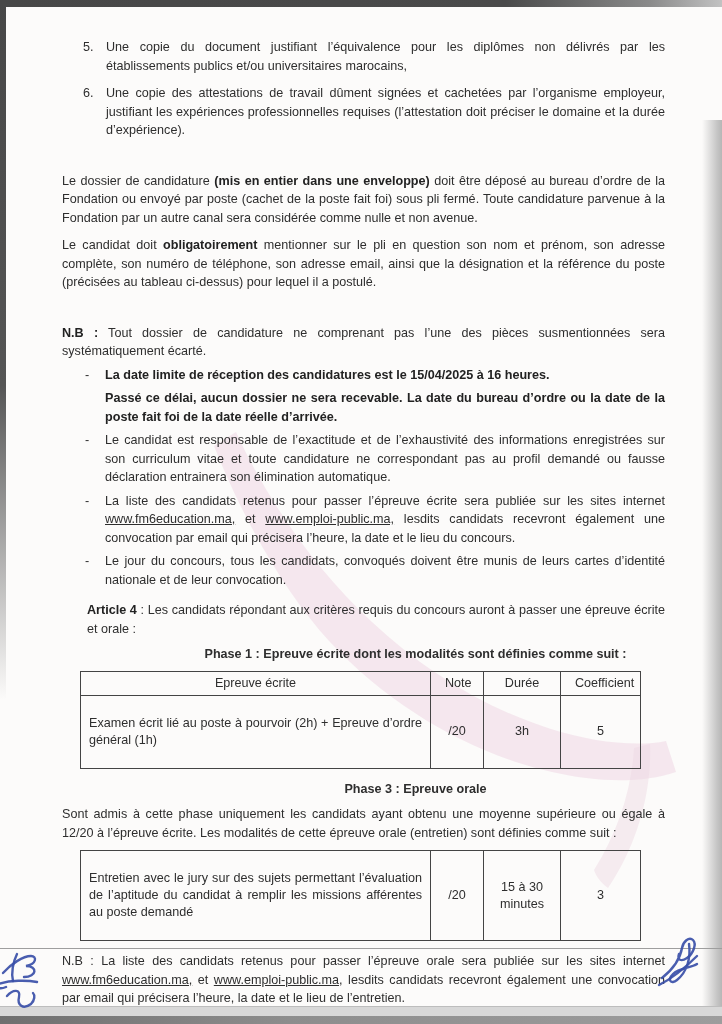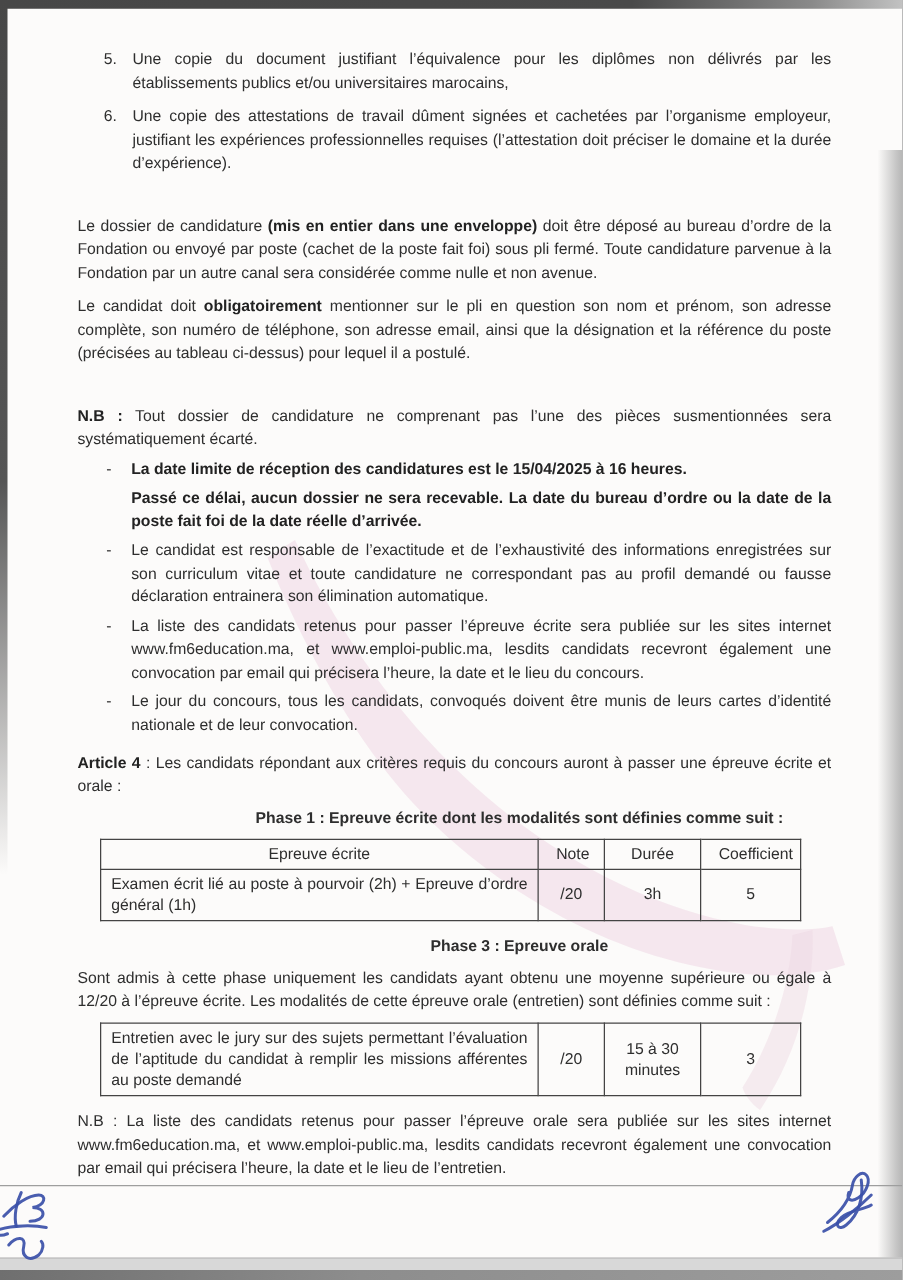--- a/index.html
+++ b/index.html
@@ -34,38 +34,38 @@
   .watermark{position:absolute;left:0;top:0;z-index:0;pointer-events:none;}
   
   .content{
     position:absolute;left:0;top:0;width:722px;
     padding:38px 57px 0 62px;
     z-index:1;
     font-size:12.6px;line-height:18.5px;
     text-align:justify;
   }
   .b, b{font-weight:bold;color:#222;}
-  .u{}
+  .u{text-decoration:underline;}
   .num-item{display:flex;margin-left:21px;margin-bottom:9px;}
   .num-item .num{flex:none;width:23px;}
   .num-item .txt{flex:1;}
   .para{margin-bottom:9px;}
   .gap-lg{height:23px;}
   .nb{margin-bottom:5px;}
   .dash-item{display:flex;margin-bottom:5px;}
   .dash-item .dash{flex:none;width:20px;margin-left:23px;}
   .dash-item .txt{flex:1;}
   .dash-note{margin-left:43px;margin-bottom:5px;}
-  .article{margin-top:12px;margin-bottom:7px;}
+  .article{margin-top:12px;margin-bottom:7px;margin-left:25px;}
   .phase-head{font-weight:bold;margin-left:104px;margin-bottom:7px;text-align:center;}
   table{border-collapse:collapse;margin:0 0 11px 18px;width:560px;table-layout:fixed;
     font-size:12.6px;line-height:17px;}
   th,td{border:1px solid var(--rule);}
   th{font-weight:normal;text-align:center;padding:3px 14px;}
-  td{padding:3px 8px;vertical-align:middle;}
+  td{padding:19px 8px;vertical-align:middle;}
   td.c{text-align:center;padding:4px 4px;}
   col.c1{width:350px;} col.c2{width:53px;} col.c3{width:77px;} col.c4{width:80px;}
   .phase2-head{margin-top:3px;}
   .intro{margin-bottom:8px;}
   .nb2{margin-top:0;}
   
   .footer-rule{position:absolute;left:0;top:948px;width:722px;height:1px;background:#9e9e9e;z-index:1;}
   .footer{position:absolute;left:62px;right:22px;top:984px;z-index:1;
     display:flex;justify-content:space-between;
     font-size:9.6px;color:#333;}

